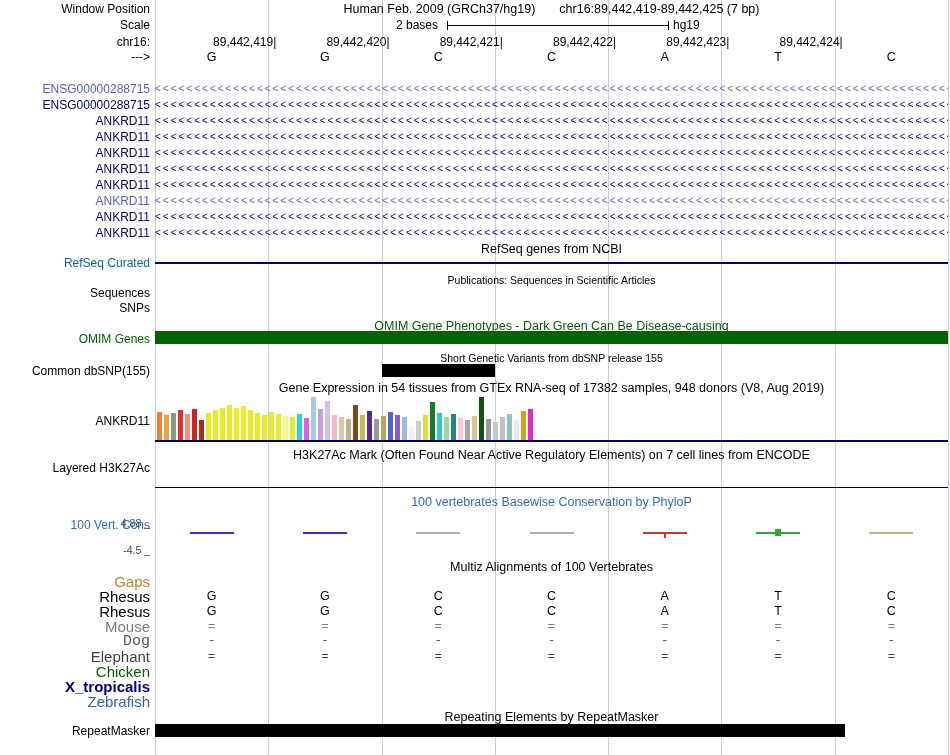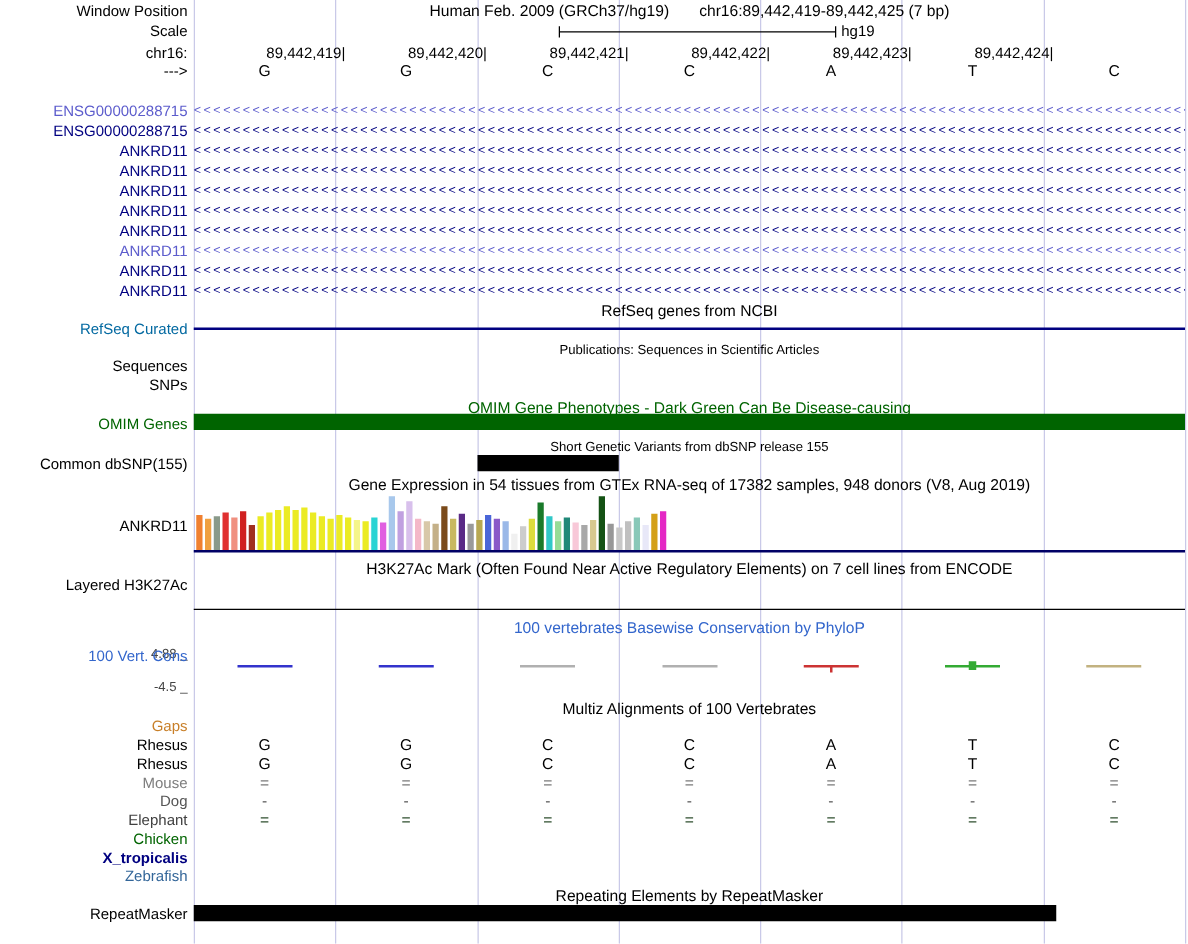--- a/index.html
+++ b/index.html
@@ -18,21 +18,21 @@
   .scalebar{position:absolute;left:447px;top:21px;width:220px;height:9px;border-left:1px solid #000;border-right:1px solid #000;}
   .scalebar::after{content:"";position:absolute;left:0;right:0;top:4px;height:1px;background:#000;}
   .hg{position:absolute;left:673px;top:18px;font-size:12px;line-height:14px;}
   .pos-num{position:absolute;top:35px;width:130px;text-align:right;font-size:12px;line-height:14px;white-space:nowrap;}
   .base{position:absolute;top:50px;width:60px;text-align:center;font-size:12.5px;line-height:14px;}
   .generow{position:absolute;left:0;width:950px;height:16px;}
   .genelbl{position:absolute;left:0;width:150px;text-align:right;font-size:12px;line-height:16px;white-space:nowrap;}
   .geneline{position:absolute;left:155px;width:793px;height:16px;overflow:hidden;white-space:nowrap;font-size:10px;line-height:16px;letter-spacing:2px;}
   .bar-abs{position:absolute;}
   .sp-row{position:absolute;left:0;width:950px;height:15px;}
-  .sp-lbl{position:absolute;left:0;width:150px;text-align:right;font-size:12px;line-height:15px;white-space:nowrap;}
+  .sp-lbl{position:absolute;left:0;width:150px;text-align:right;font-size:15px;line-height:15px;white-space:nowrap;}
   .sp-cell{position:absolute;width:60px;text-align:center;font-size:12.5px;line-height:15px;}
 </style>
 </head>
 <body>
 
 <div id="browser">
   <div id="guides">
       <div class="guide" style="left: 155px;"></div>
       <div class="guide" style="left: 268.286px;"></div>
       <div class="guide" style="left: 381.571px;"></div>
@@ -43,20 +43,21 @@
       <div class="guide" style="left: 948px;"></div>
     </div>
 
   <div class="lbl" style="top:2px">Window Position</div>
   <div class="hdr">
     <span>Human Feb. 2009 (GRCh37/hg19)</span>
     <span>chr16:89,442,419-89,442,425 (7 bp)</span>
   </div>
 
   <div class="lbl" style="top:18px">Scale</div>
+  <div class="scaletxt">2 bases</div>
   <div class="scalebar"></div>
   <div class="hg">hg19</div>
 
   <div class="lbl" style="top:35px">chr16:</div>
   <div id="coords">
       <div class="pos-num" style="left: 146.286px;">89,442,419|</div>
       <div class="pos-num" style="left: 259.571px;">89,442,420|</div>
       <div class="pos-num" style="left: 372.857px;">89,442,421|</div>
       <div class="pos-num" style="left: 486.143px;">89,442,422|</div>
       <div class="pos-num" style="left: 599.429px;">89,442,423|</div>
@@ -241,21 +242,21 @@
       <div class="sp-row" style="top: 619px;">
         <div class="sp-lbl" style="color: rgb(125, 125, 125);">Mouse</div>
         <div class="sp-cell" style="left: 181.643px; color: rgb(125, 125, 125);">=</div>
         <div class="sp-cell" style="left: 294.929px; color: rgb(125, 125, 125);">=</div>
         <div class="sp-cell" style="left: 408.214px; color: rgb(125, 125, 125);">=</div>
         <div class="sp-cell" style="left: 521.5px; color: rgb(125, 125, 125);">=</div>
         <div class="sp-cell" style="left: 634.786px; color: rgb(125, 125, 125);">=</div>
         <div class="sp-cell" style="left: 748.071px; color: rgb(125, 125, 125);">=</div>
         <div class="sp-cell" style="left: 861.357px; color: rgb(125, 125, 125);">=</div>
       </div>
-      <div class="sp-row" style="top: 634px;">
+      <div class="sp-row" style="top: 634px; font-family: Liberation Mono, monospace;">
         <div class="sp-lbl" style="color: rgb(85, 85, 85);">Dog</div>
         <div class="sp-cell" style="left: 181.643px; color: rgb(85, 85, 85);">-</div>
         <div class="sp-cell" style="left: 294.929px; color: rgb(85, 85, 85);">-</div>
         <div class="sp-cell" style="left: 408.214px; color: rgb(85, 85, 85);">-</div>
         <div class="sp-cell" style="left: 521.5px; color: rgb(85, 85, 85);">-</div>
         <div class="sp-cell" style="left: 634.786px; color: rgb(85, 85, 85);">-</div>
         <div class="sp-cell" style="left: 748.071px; color: rgb(85, 85, 85);">-</div>
         <div class="sp-cell" style="left: 861.357px; color: rgb(85, 85, 85);">-</div>
       </div>
       <div class="sp-row" style="top: 649px;">

